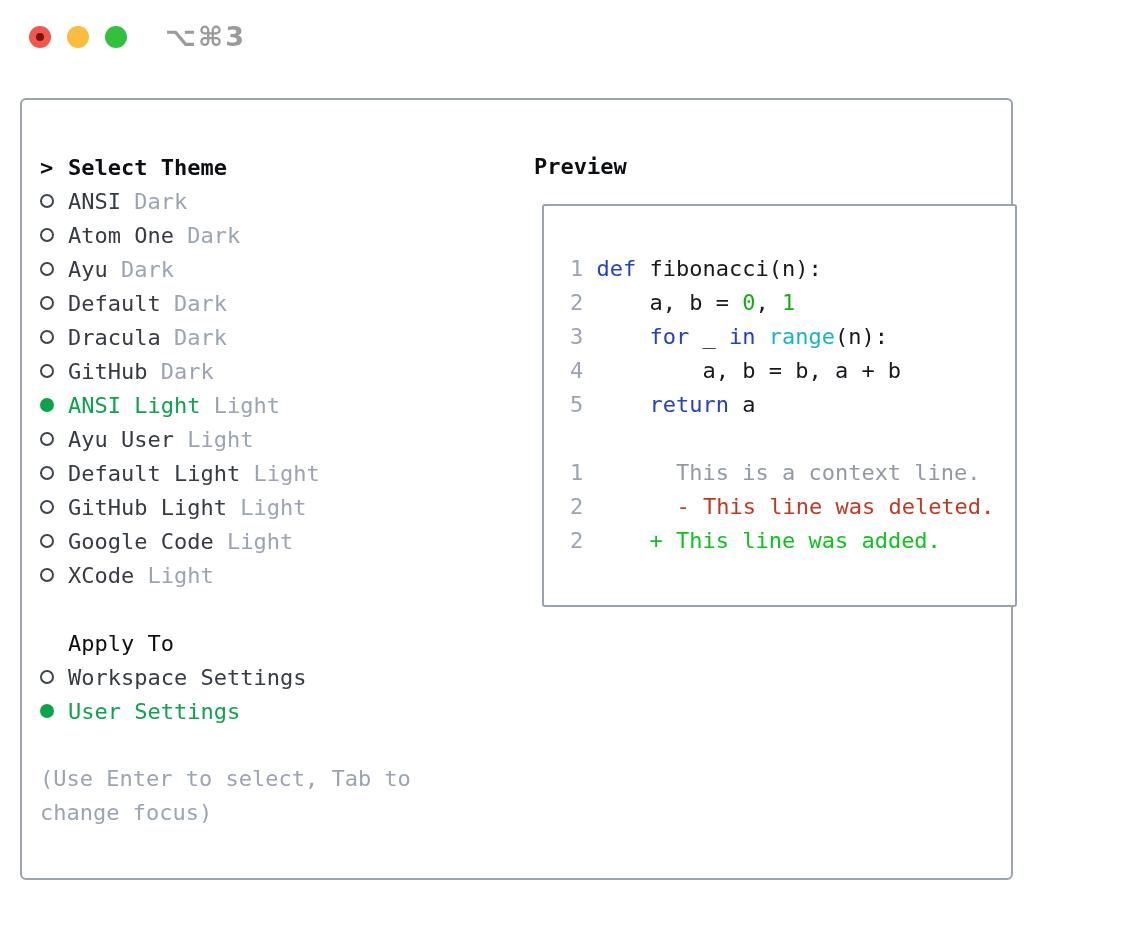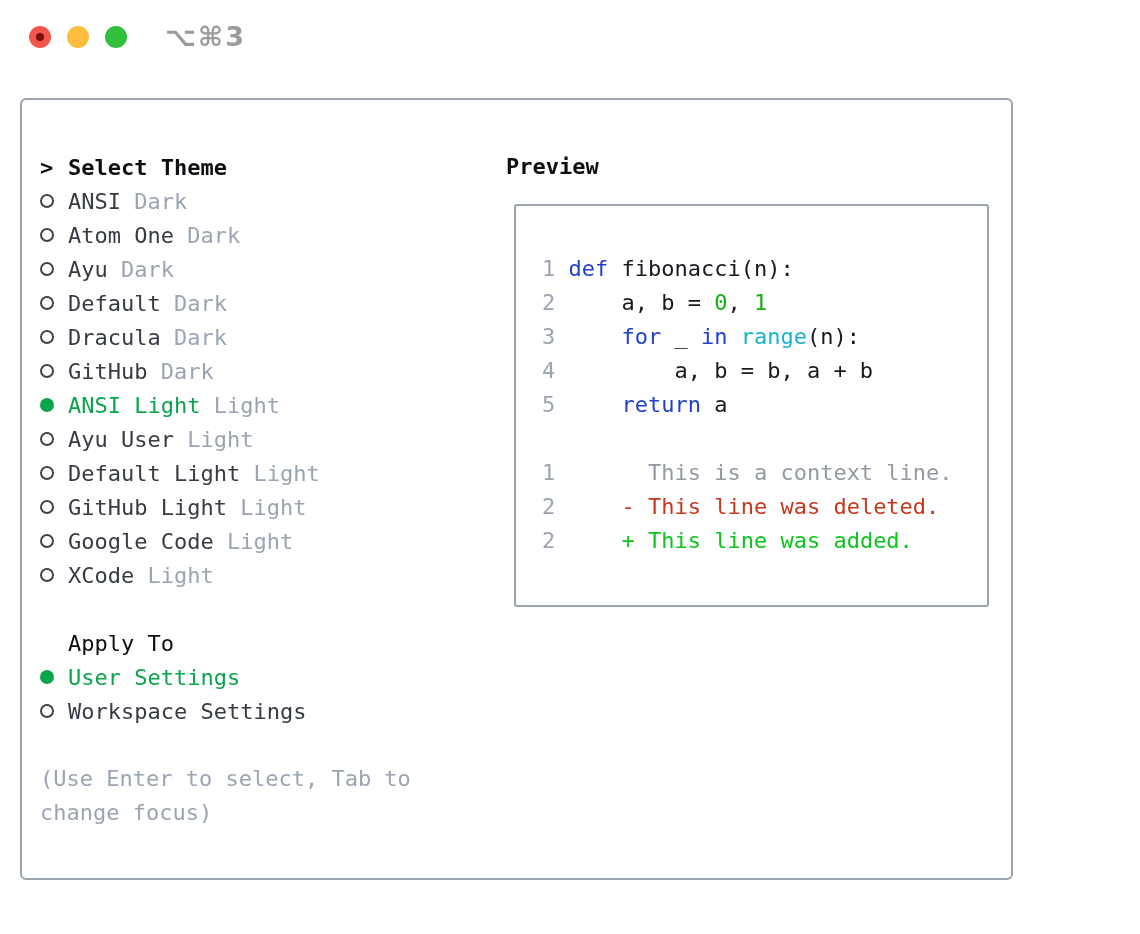--- a/index.html
+++ b/index.html
@@ -41,34 +41,34 @@
     border:2px solid var(--radio-ring); background:transparent;
   }
   .radio.sel { border:none; background:var(--selected-green); }
   .item-name { color:var(--list-text); }
   .item-name.sel { color:var(--selected-green); }
   .item-variant { color:var(--muted-gray); }
   .spacer { height:34px; }
   .hint { width:400px; line-height:34px; color:var(--muted-gray); white-space:normal; }
 
   
-  .right-col { position:absolute; left:484px; top:50px; font-size:22px; }
+  .right-col { position:absolute; left:512px; top:50px; font-size:22px; }
   .preview-title { height:34px; line-height:34px; font-weight:700; color:var(--heading-black); }
   .preview-box {
     margin-left:8px; margin-top:20px; width:475px; height:403px;
     border:2px solid var(--panel-border); border-radius:3px;
     padding:46px 0 0 26px; overflow:hidden; background:#fff;
   }
   .cl { height:34px; line-height:34px; white-space:pre; font-size:22px; color:var(--code-text); }
   .ln { display:inline-block; width:1ch; color:var(--line-number-gray); }
   .c-keyword  { color:var(--keyword-blue); }
   .c-function { color:var(--function-cyan); }
   .c-number   { color:var(--number-green); }
   .c-context  { color:var(--context-gray); }
-  .c-deleted  { color:var(--deleted-red); }
+  .c-deleted  { color:var(--deleted-red);margin-left:27px; }
   .c-added    { color:var(--added-green); }
 </style>
 </head>
 <body>
 
 <div class="window">
 
   <div>
     <span class="tl tl-red">
         <span class="tl-dot"></span>
@@ -102,22 +102,22 @@
         </div>
 
       <div class="spacer"></div>
 
       <div class="row">
         <span class="marker"></span>
         <span class="hdr2">Apply To</span>
       </div>
 
       <div id="apply-list">
+          <div class="row"><span class="marker"><span class="radio"></span></span><span class="item-name">Workspace Settings</span></div>
           <div class="row"><span class="marker"><span class="radio sel"></span></span><span class="item-name sel">User Settings</span></div>
-          <div class="row"><span class="marker"><span class="radio"></span></span><span class="item-name">Workspace Settings</span></div>
         </div>
 
       <div class="spacer"></div>
 
       <div class="hint">(Use Enter to select, Tab to change focus)</div>
     </div>
 
     <div class="right-col">
       <div class="preview-title">Preview</div>
       <div class="preview-box">

